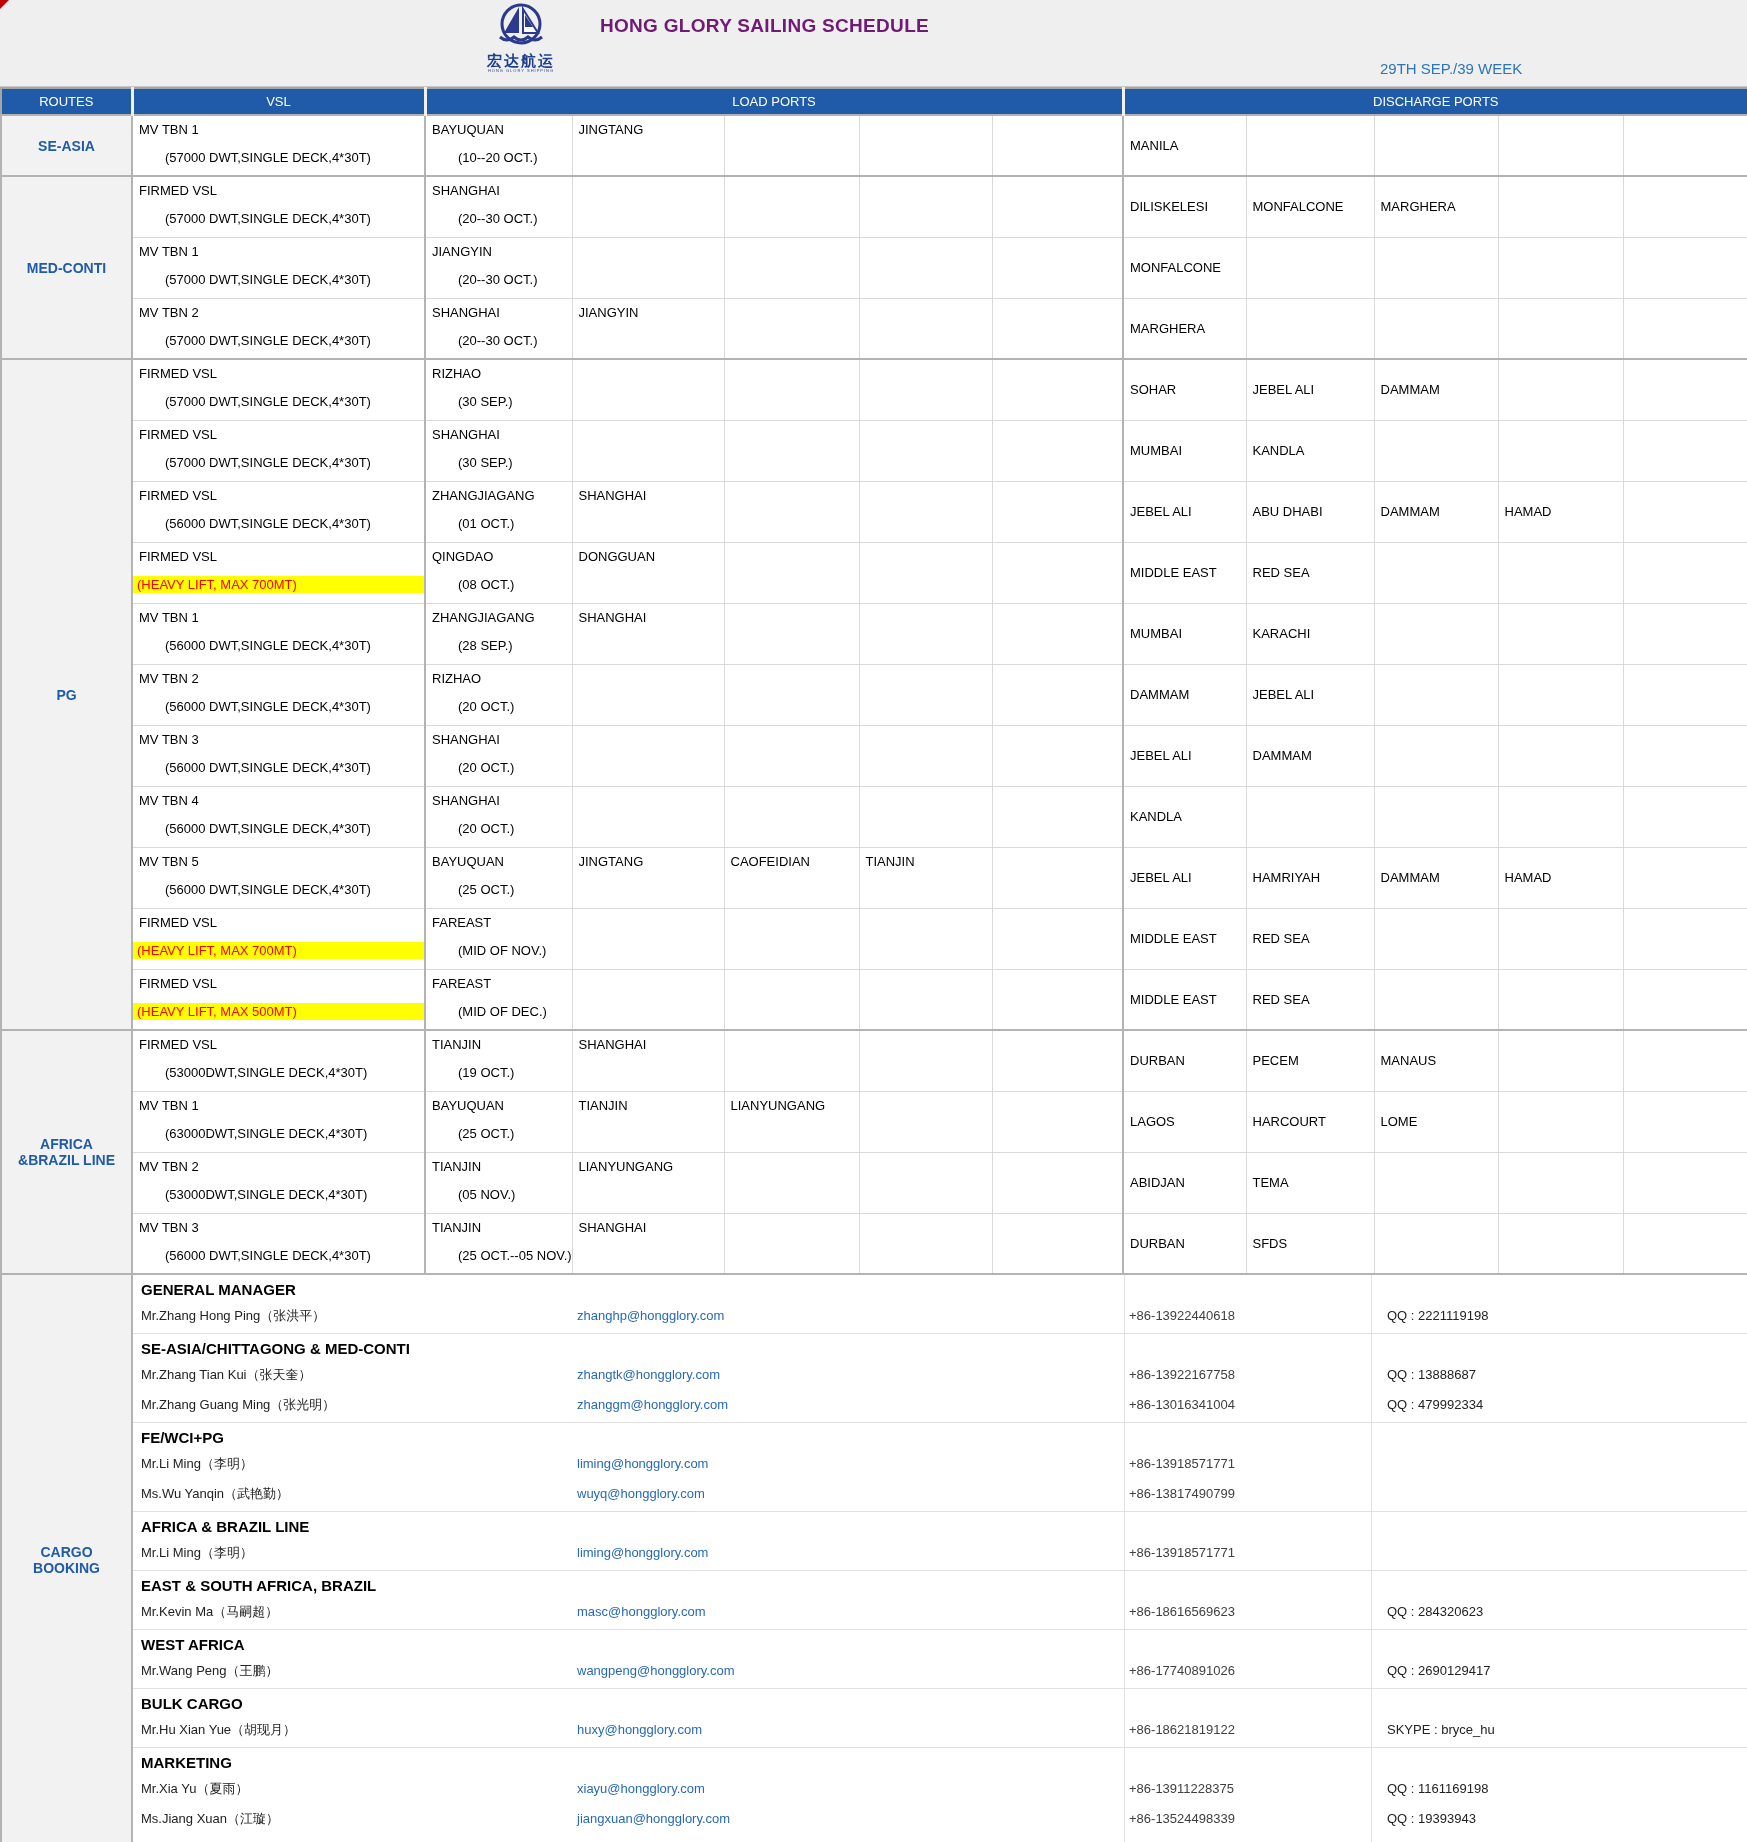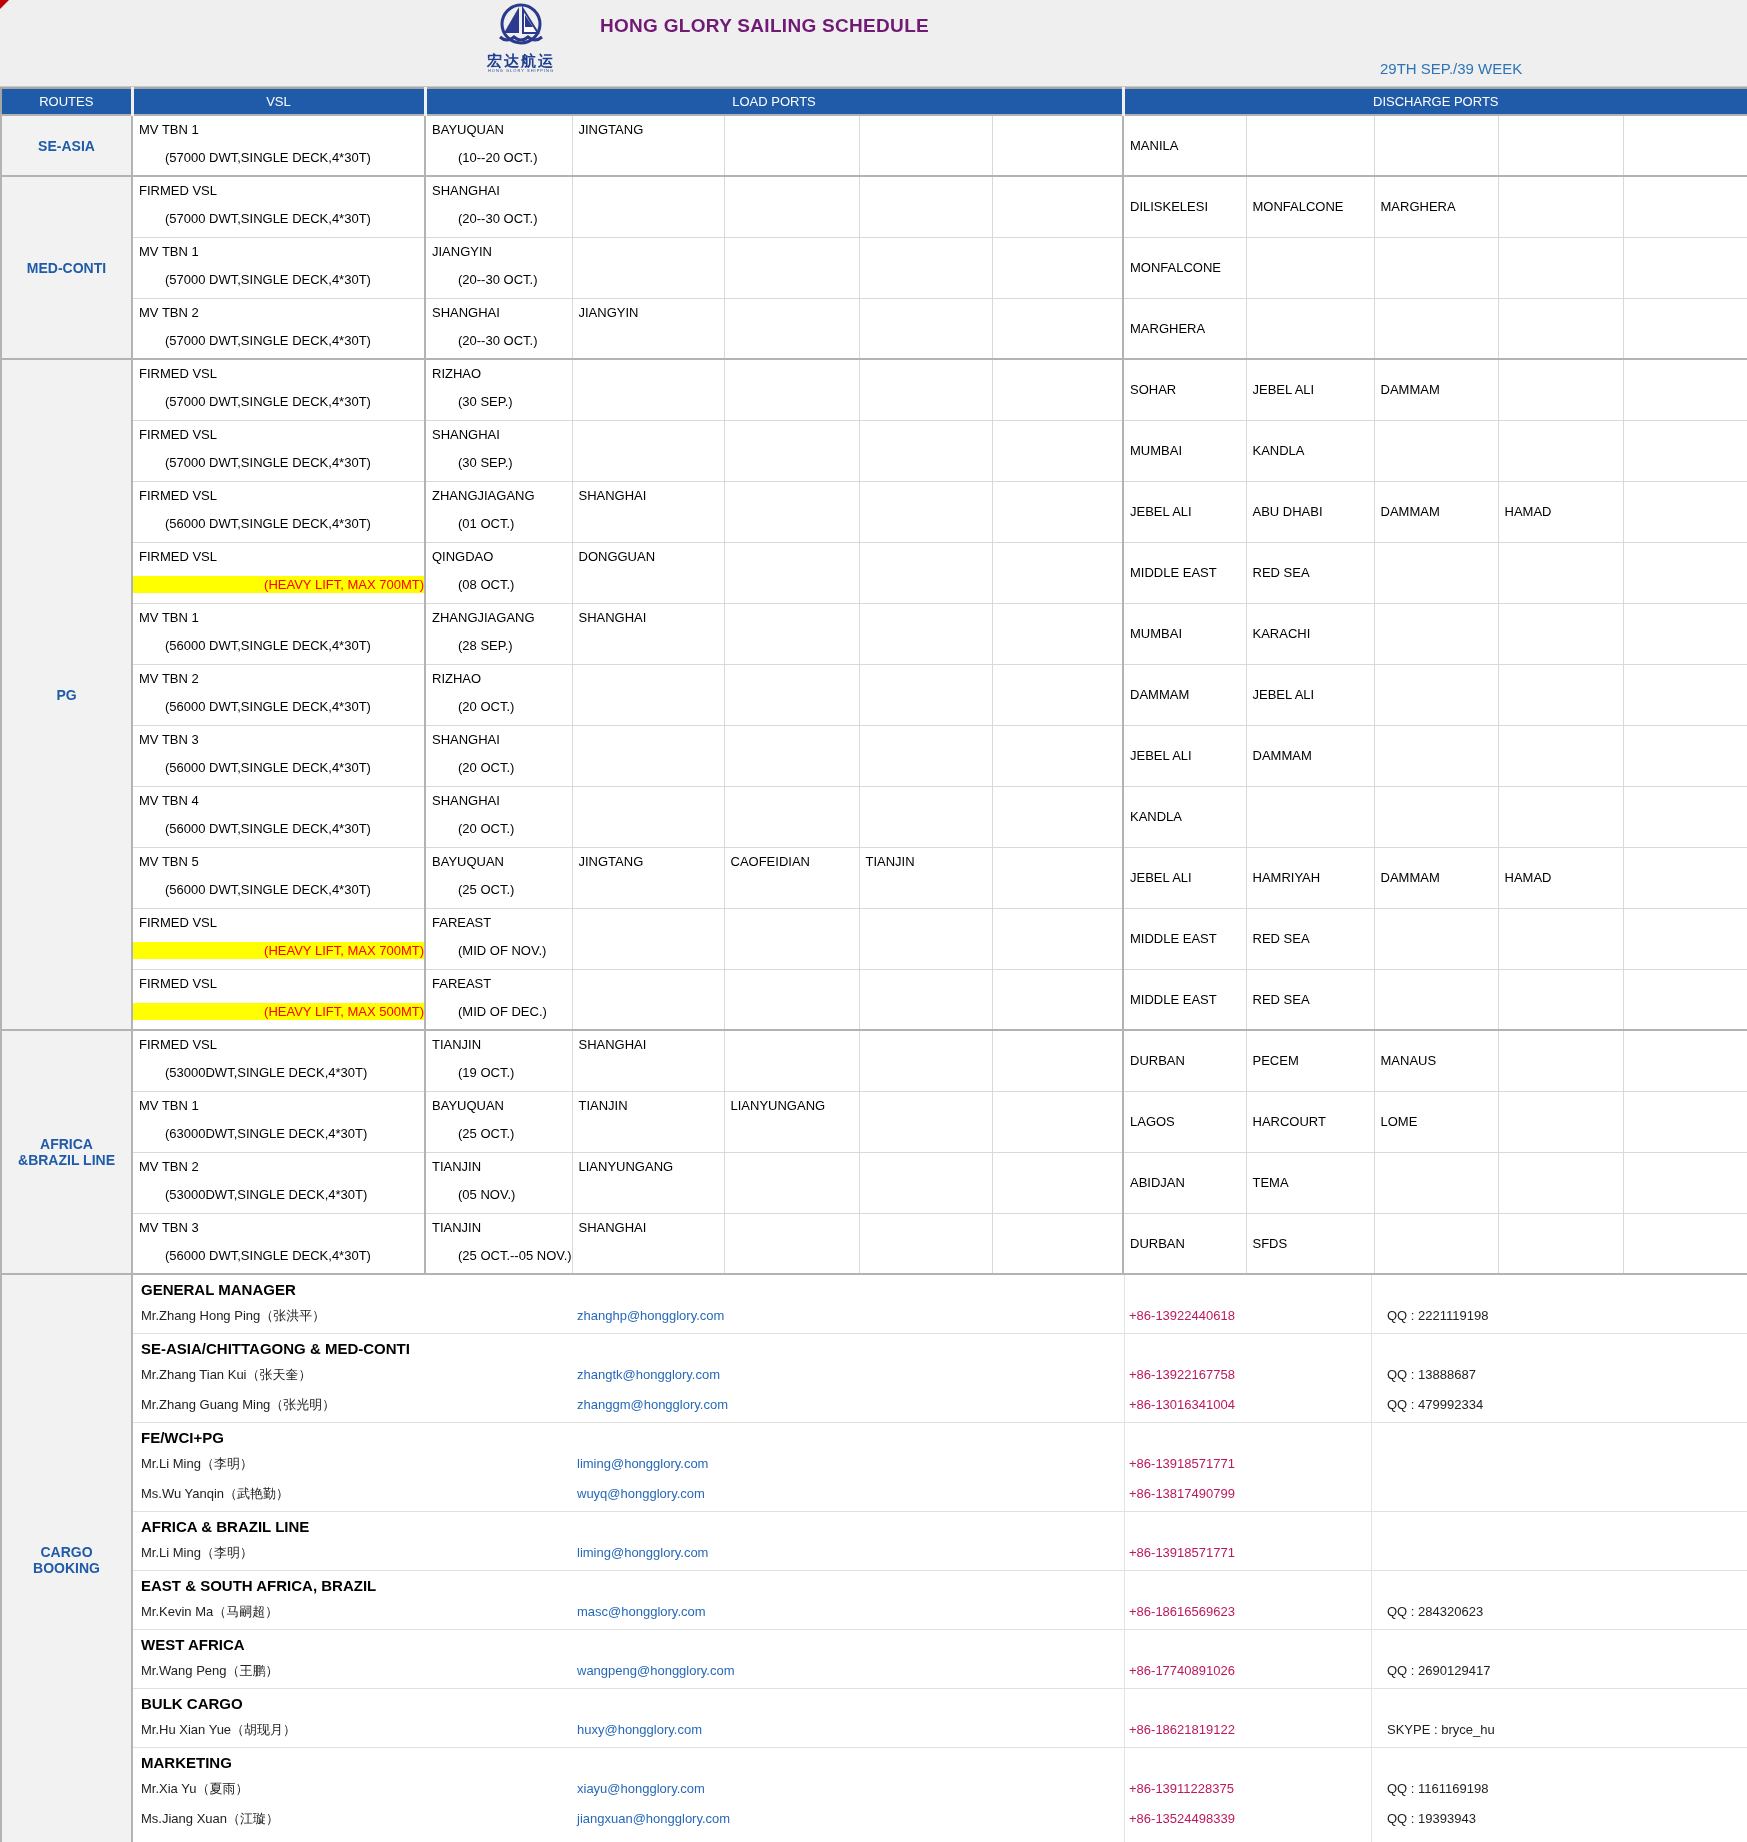--- a/index.html
+++ b/index.html
@@ -17,32 +17,32 @@
   thead th{background:#1f5ba8;color:#fff;font-weight:normal;font-size:13px;height:25px;padding:0;border-left:3px solid #f0f0f0;}
   thead th:first-child{border-left:none;}
   td{border:1px solid #d9d9d9;font-size:13px;color:#000;padding:0;overflow:hidden;}
   tr.vrow{height:61px;}
   tr.group-start td{border-top:2px solid #b3b3b3;}
   td.gb-l{border-left:2px solid #b3b3b3;}
   .route-cell{background:#f2f2f2;color:#1f5ba8;font-weight:bold;font-size:14px;text-align:center;vertical-align:middle;border:2px solid #b3b3b3;padding:0 6px;}
   .vsl-cell,.load-cell{vertical-align:top;padding:5px 6px 0 6px;background:#fff;}
   .l1{line-height:17px;white-space:nowrap;}
   .l2{margin-top:11px;line-height:17px;white-space:nowrap;margin-left:26px;}
-  .l2.hl{background:#ffff00;color:#ff0000;margin-left:-6px;margin-right:-6px;padding-left:10px;text-align:right;}
+  .l2.hl{background:#ffff00;color:#ff0000;margin-left:-6px;margin-right:-6px;padding-left:4px;}
   .dis-cell{vertical-align:middle;padding:0 6px;white-space:nowrap;background:#fff;}
   
   .booking-cell{vertical-align:top;position:relative;background:#fff;padding:0;}
   .bk-vline{position:absolute;top:0;bottom:0;width:1px;background:#e3e3e3;}
   .bk-group{border-bottom:1px solid #e0e0e0;padding:1px 0 2px 0;}
   .bk-group:last-child{border-bottom:none;}
   .bk-header{font-weight:bold;font-size:15px;height:25px;line-height:27px;padding-left:8px;color:#000;}
   .bk-contact{position:relative;height:30px;line-height:30px;font-size:13px;}
   .bk-name{position:absolute;left:8px;color:#222;}
   .bk-email{position:absolute;left:444px;color:#2769b8;text-decoration:none;cursor:pointer;}
-  .bk-phone{position:absolute;left:996px;color:#be185d;}
+  .bk-phone{position:absolute;left:996px;color:#404040;}
   .bk-im{position:absolute;left:1254px;color:#222;}
 </style>
 </head>
 <body>
 
 <div class="topbar">
   <div class="corner-mark"></div>
   <div class="logo">
     <svg width="58" height="46" viewBox="0 0 58 46">
       <circle cx="29" cy="21" r="19" fill="none" stroke="#2b3a8c" stroke-width="3"></circle>

